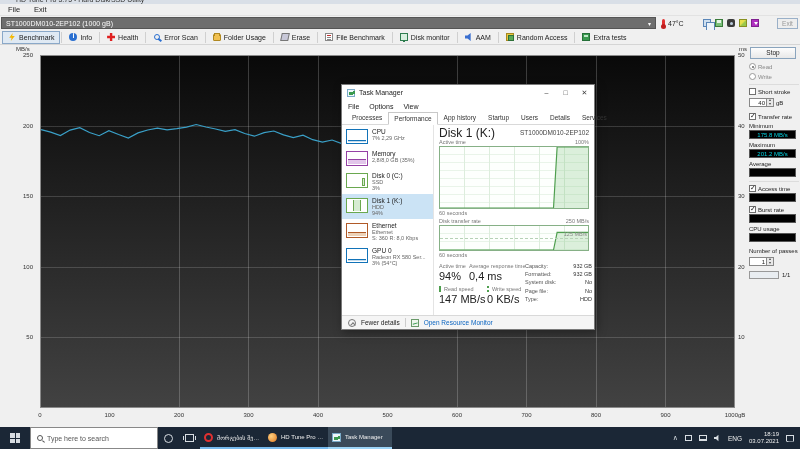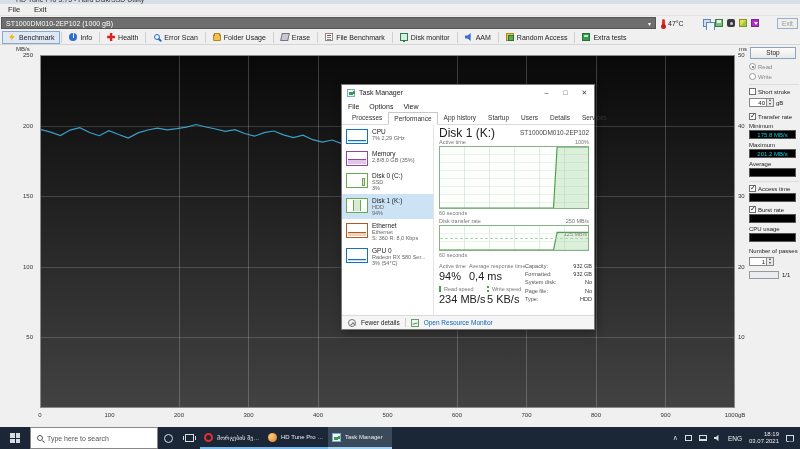--- a/index.html
+++ b/index.html
@@ -458,23 +458,23 @@
           <div id="tm-midline"></div>
           <div id="tm-mid-label">125 MB/s</div>
         </div>
         <div class="tm-xlabel" style="top:127px">60 seconds</div>
 
         <div class="stat-label" style="left:0;top:138px">Active time</div>
         <div class="stat-value" style="left:0;top:145px">94%</div>
         <div class="stat-label" style="left:30px;top:138px">Average response time</div>
         <div class="stat-value" style="left:30px;top:145px">0,4 ms</div>
         <div class="stat-label legend-read" style="left:0;top:161px">Read speed</div>
-        <div class="stat-value" style="left:0;top:168px">234 MB/s</div>
+        <div class="stat-value" style="left:0;top:168px">147 MB/s</div>
         <div class="stat-label legend-write" style="left:48px;top:161px">Write speed</div>
-        <div class="stat-value" style="left:48px;top:168px">5 KB/s</div>
+        <div class="stat-value" style="left:48px;top:168px">0 KB/s</div>
         <div id="tm-info" style="top:138px">
             <div class="irow">
               <span>Capacity:</span>
               <b>932 GB</b>
             </div>
             <div class="irow">
               <span>Formatted:</span>
               <b>932 GB</b>
             </div>
             <div class="irow">

